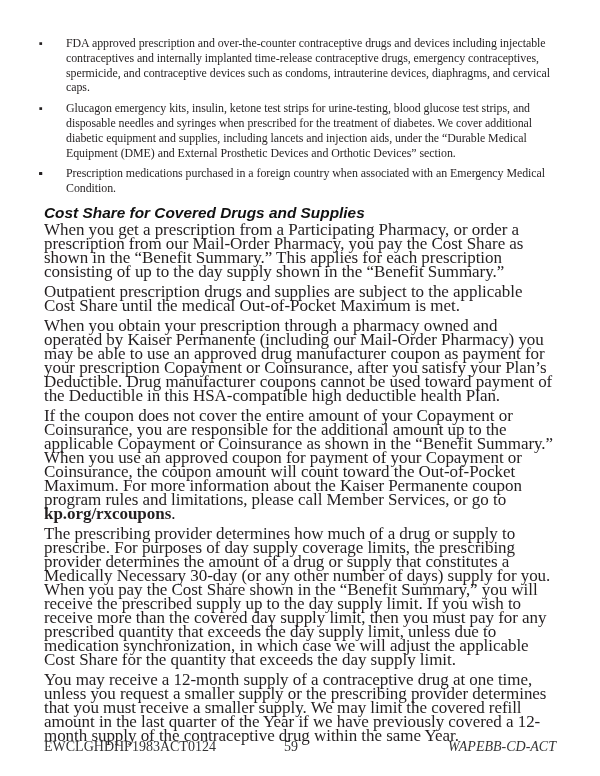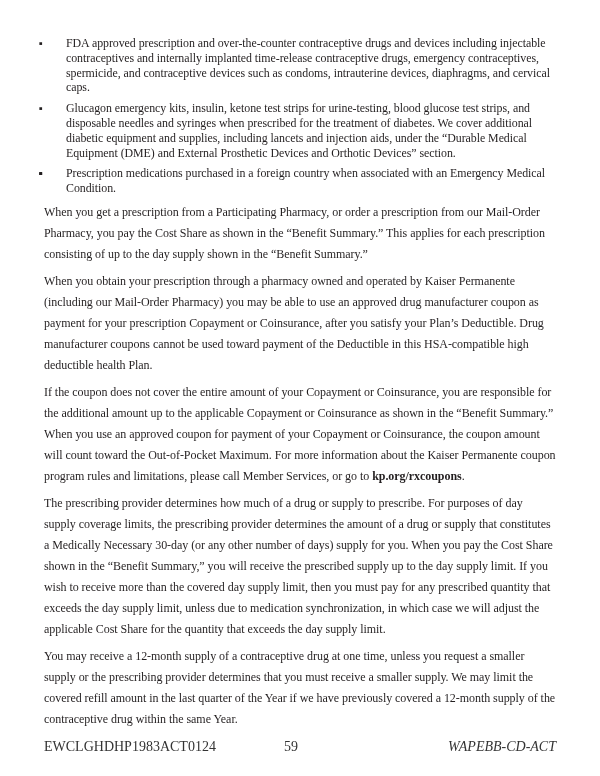--- a/index.html
+++ b/index.html
@@ -19,21 +19,21 @@
     position: absolute; left: -5px; top: 0; font-size: 11px;
   }
   h2 {
     font-family: "Liberation Sans", "DejaVu Sans", sans-serif;
     font-style: italic; font-weight: bold;
     font-size: 15.4px; line-height: 18px;
     margin: 8px 0 1px 0; color: #111;
   }
   p {
     margin: 0 0 6px 0;
-    font-size: 12px; line-height: 21px;
+    font-size: 17px; line-height: 14px;
     letter-spacing: -0.05px;
   }
   .link { font-weight: bold; text-align: center; }
   .footer {
     position: absolute; top: 739px; left: 44px; width: 512px;
     font-size: 14px; color: #333; height: 14px;
   }
   .footer .left { position: absolute; left: 0; }
   .footer .center { position: absolute; left: 240px; }
   .footer .right { position: absolute; right: 0; font-style: italic; }
@@ -43,21 +43,23 @@
 
 <div class="page">
   <ul class="bullets">
     <li><span class="dot">▪</span><span>FDA approved prescription and over-the-counter contraceptive drugs and devices including injectable contraceptives and internally implanted time-release contraceptive drugs, emergency contraceptives, spermicide, and contraceptive devices such as condoms, intrauterine devices, diaphragms, and cervical caps.</span></li>
     <li><span class="dot">▪</span><span>Glucagon emergency kits, insulin, ketone test strips for urine-testing, blood glucose test strips, and disposable needles and syringes when prescribed for the treatment of diabetes. We cover additional diabetic equipment and supplies, including lancets and injection aids, under the “Durable Medical Equipment (DME) and External Prosthetic Devices and Orthotic Devices” section.</span></li>
     <li><span class="dot">▪</span></li>
     <li><span class="dot">▪</span></li>
     <li><span class="dot">▪</span><span>Prescription medications purchased in a foreign country when associated with an Emergency Medical Condition.</span></li>
   </ul>
 
+  <h2>Cost Share for Covered Drugs and Supplies</h2>
   <p>When you get a prescription from a Participating Pharmacy, or order a prescription from our Mail-Order Pharmacy, you pay the Cost Share as shown in the “Benefit Summary.” This applies for each prescription consisting of up to the day supply shown in the “Benefit Summary.”</p>
+  <p>Outpatient prescription drugs and supplies are subject to the applicable Cost Share until the medical Out-of-Pocket Maximum is met.</p>
   <p>When you obtain your prescription through a pharmacy owned and operated by Kaiser Permanente (including our Mail-Order Pharmacy) you may be able to use an approved drug manufacturer coupon as payment for your prescription Copayment or Coinsurance, after you satisfy your Plan’s Deductible. Drug manufacturer coupons cannot be used toward payment of the Deductible in this HSA-compatible high deductible health Plan.</p>
   <p><span>If the coupon does not cover the entire amount of your Copayment or Coinsurance, you are responsible for the additional amount up to the applicable Copayment or Coinsurance as shown in the “Benefit Summary.” When you use an approved coupon for payment of your Copayment or Coinsurance, the coupon amount will count toward the Out-of-Pocket Maximum. For more information about the Kaiser Permanente coupon program rules and limitations, please call Member Services, or go to </span><span class="link">kp.org/rxcoupons</span><span>.</span></p>
 
   <p>The prescribing provider determines how much of a drug or supply to prescribe. For purposes of day supply coverage limits, the prescribing provider determines the amount of a drug or supply that constitutes a Medically Necessary 30-day (or any other number of days) supply for you. When you pay the Cost Share shown in the “Benefit Summary,” you will receive the prescribed supply up to the day supply limit. If you wish to receive more than the covered day supply limit, then you must pay for any prescribed quantity that exceeds the day supply limit, unless due to medication synchronization, in which case we will adjust the applicable Cost Share for the quantity that exceeds the day supply limit.</p>
   <p>You may receive a 12-month supply of a contraceptive drug at one time, unless you request a smaller supply or the prescribing provider determines that you must receive a smaller supply. We may limit the covered refill amount in the last quarter of the Year if we have previously covered a 12-month supply of the contraceptive drug within the same Year.</p>
 </div>
 
 <div class="footer">
   <span class="left">EWCLGHDHP1983ACT0124</span>
   <span class="center">59</span>

